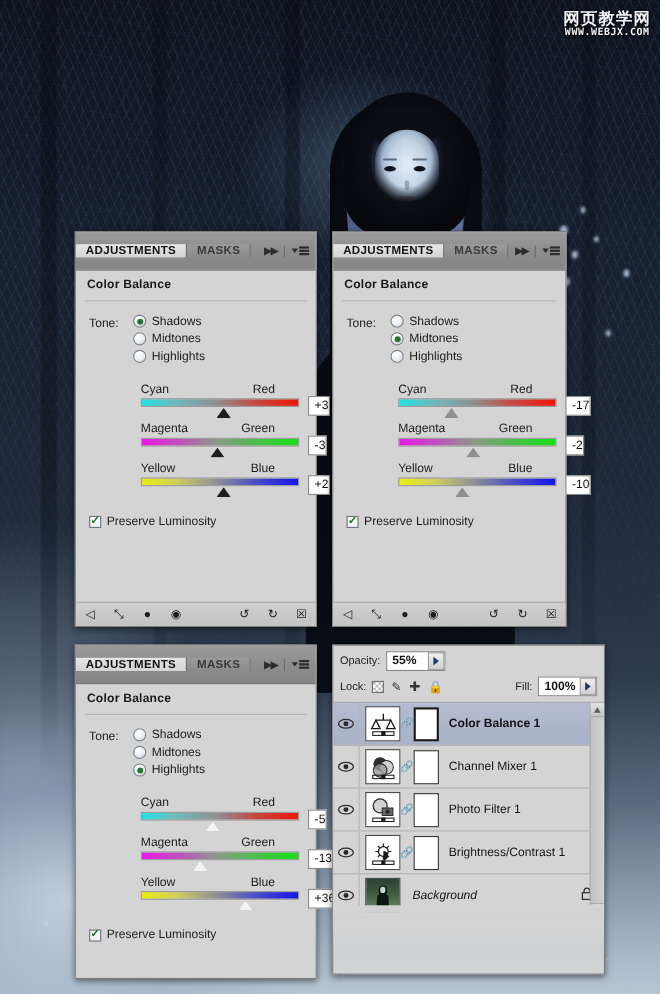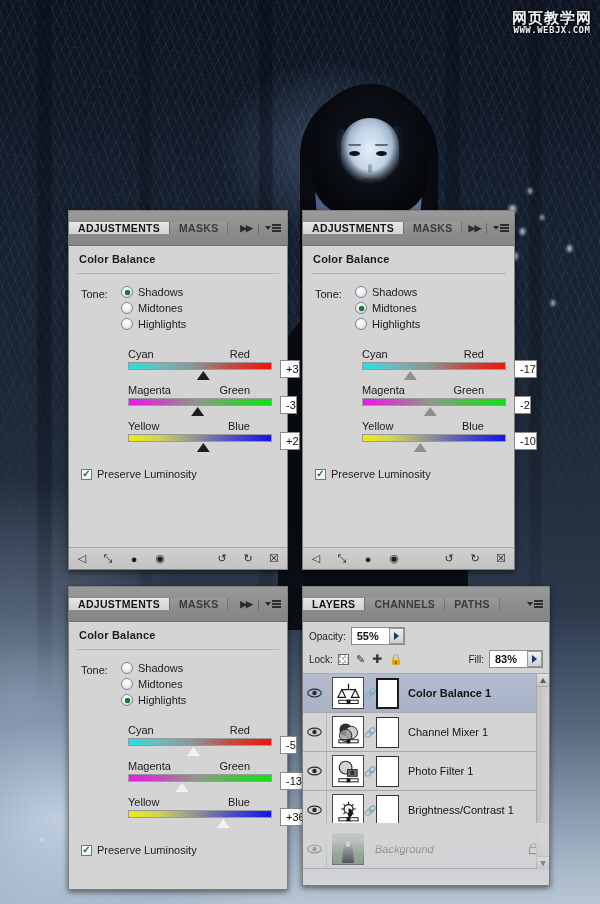--- a/index.html
+++ b/index.html
@@ -621,63 +621,41 @@
 
     <div class="preserve">
       <span class="cbox">
           <span class="tick">✓</span>
         </span>
       <span class="preserve-text">Preserve Luminosity</span>
     </div>
   </div>
 
   <div class="ps-panel" id="panel-layers" style="left:302px; top:586px; width:248px; height:300px;">
-    <div class="ps-tabbar">
-      <div class="ps-tab active">
-          <span>LAYERS</span>
-        </div>
-      <div class="ps-tab">
-          <span>CHANNELS</span>
-        </div>
-      <div class="ps-tab">
-          <span>PATHS</span>
-        </div>
-      <div class="ps-tabfill"></div>
-      <div class="ps-tabicons">
-        <span class="icon-menu">
-            <i class="caret"></i>
-            <span class="lines">
-              <i></i>
-              <i></i>
-              <i></i>
-            </span>
-          </span>
-      </div>
-    </div>
 
     <div class="lay-row-controls">
       <div class="lay-line">
         <span class="lay-lbl">Opacity:</span>
         <div class="num-field">
           <span class="v">55%</span>
           <span class="num-arrow"></span>
         </div>
       </div>
       <div class="lay-line">
         <span class="lay-lbl">Lock:</span>
         <span class="lock-icons">
           <span style="width:11px;height:11px;border:1px solid #6b6b6b;background:repeating-conic-gradient(#ffffff 0 25%, #bdbdbd 0 50%) 0 0/5px 5px;display:inline-block;"></span>
           <span style="font-size:11px;color:#333;">✎</span>
           <span style="font-size:12px;color:#333;">✚</span>
           <span style="font-size:11px;color:#333;">🔒</span>
         </span>
         <span style="flex:1"></span>
         <span class="lay-lbl">Fill:</span>
         <div class="num-field">
-          <span class="v">83%</span>
+          <span class="v">100%</span>
           <span class="num-arrow"></span>
         </div>
       </div>
     </div>
 
     <div class="lay-list">
 
       <div class="lay-item selected">
         <span class="lay-eye">
           <svg width="15" height="10" viewBox="0 0 16 10">

